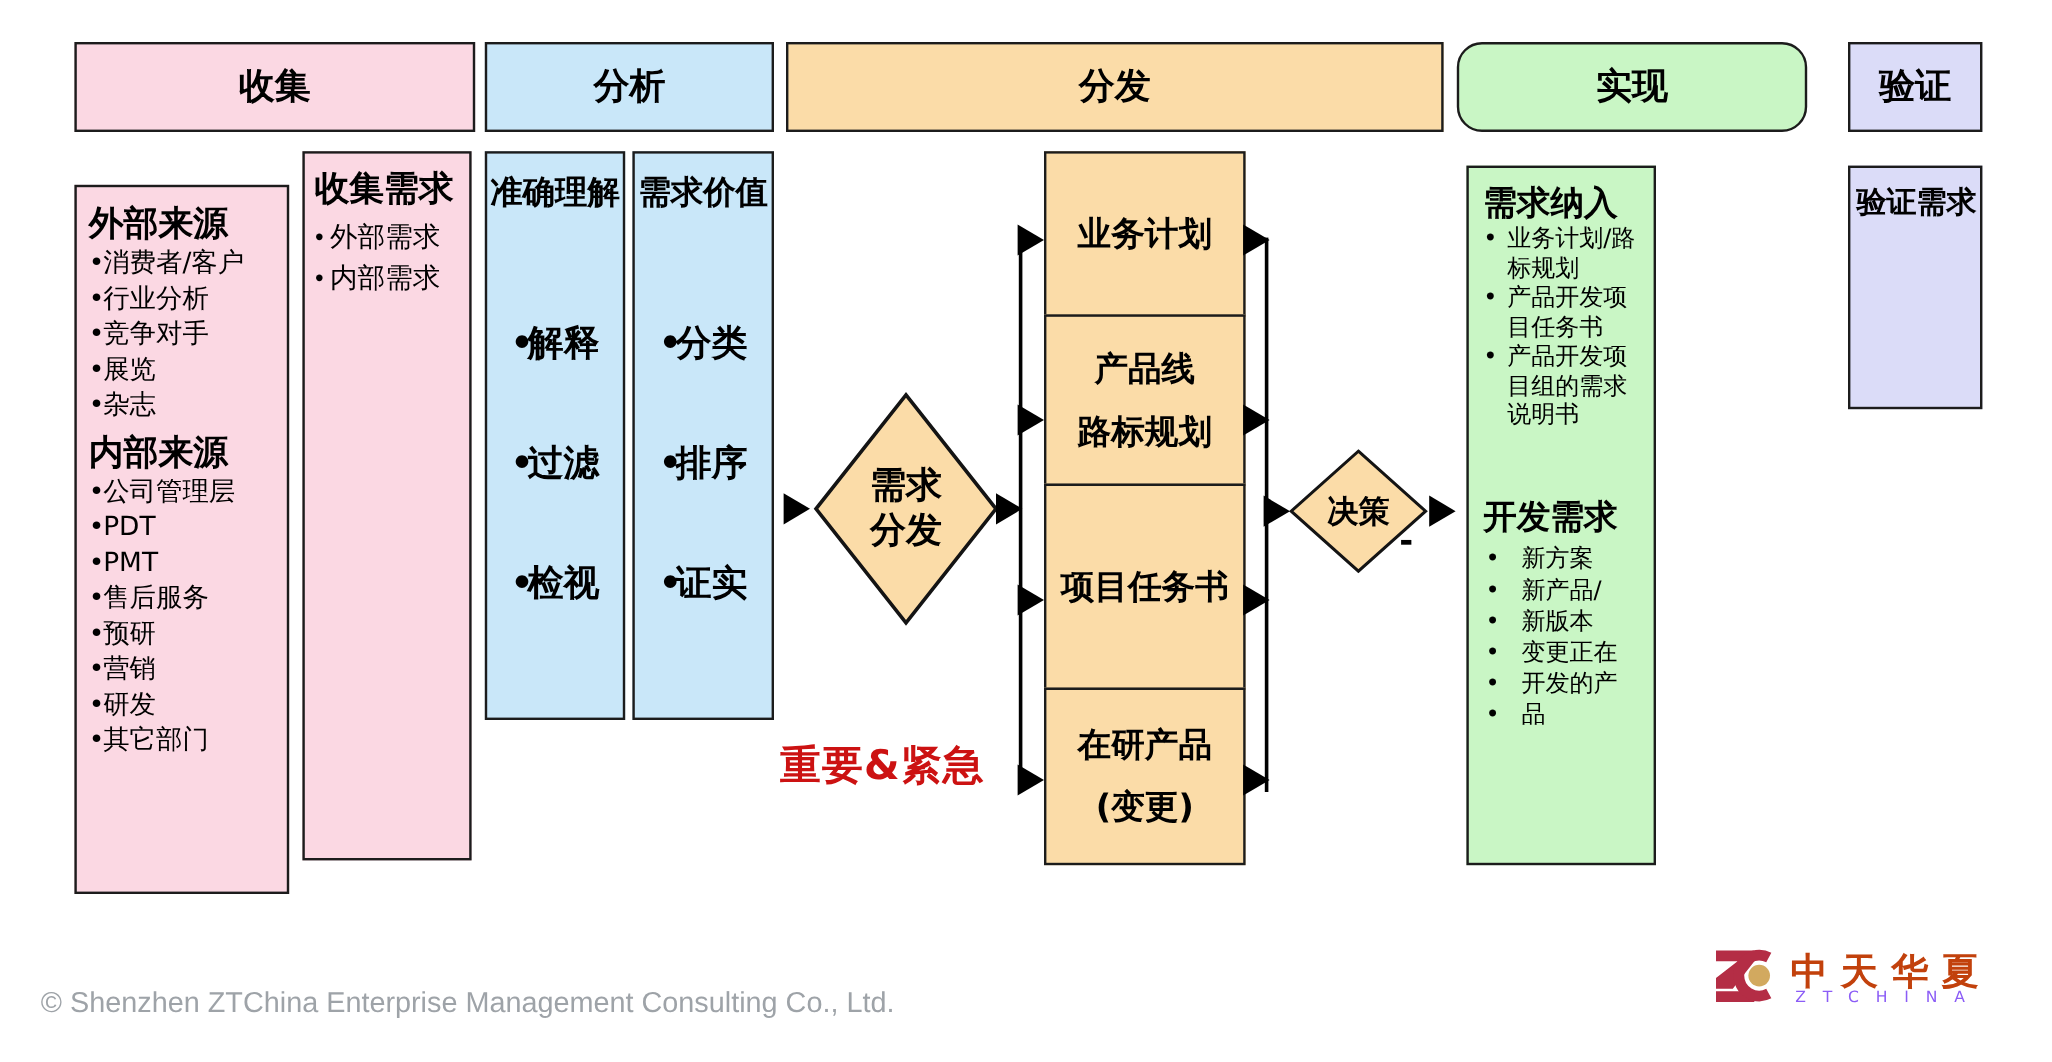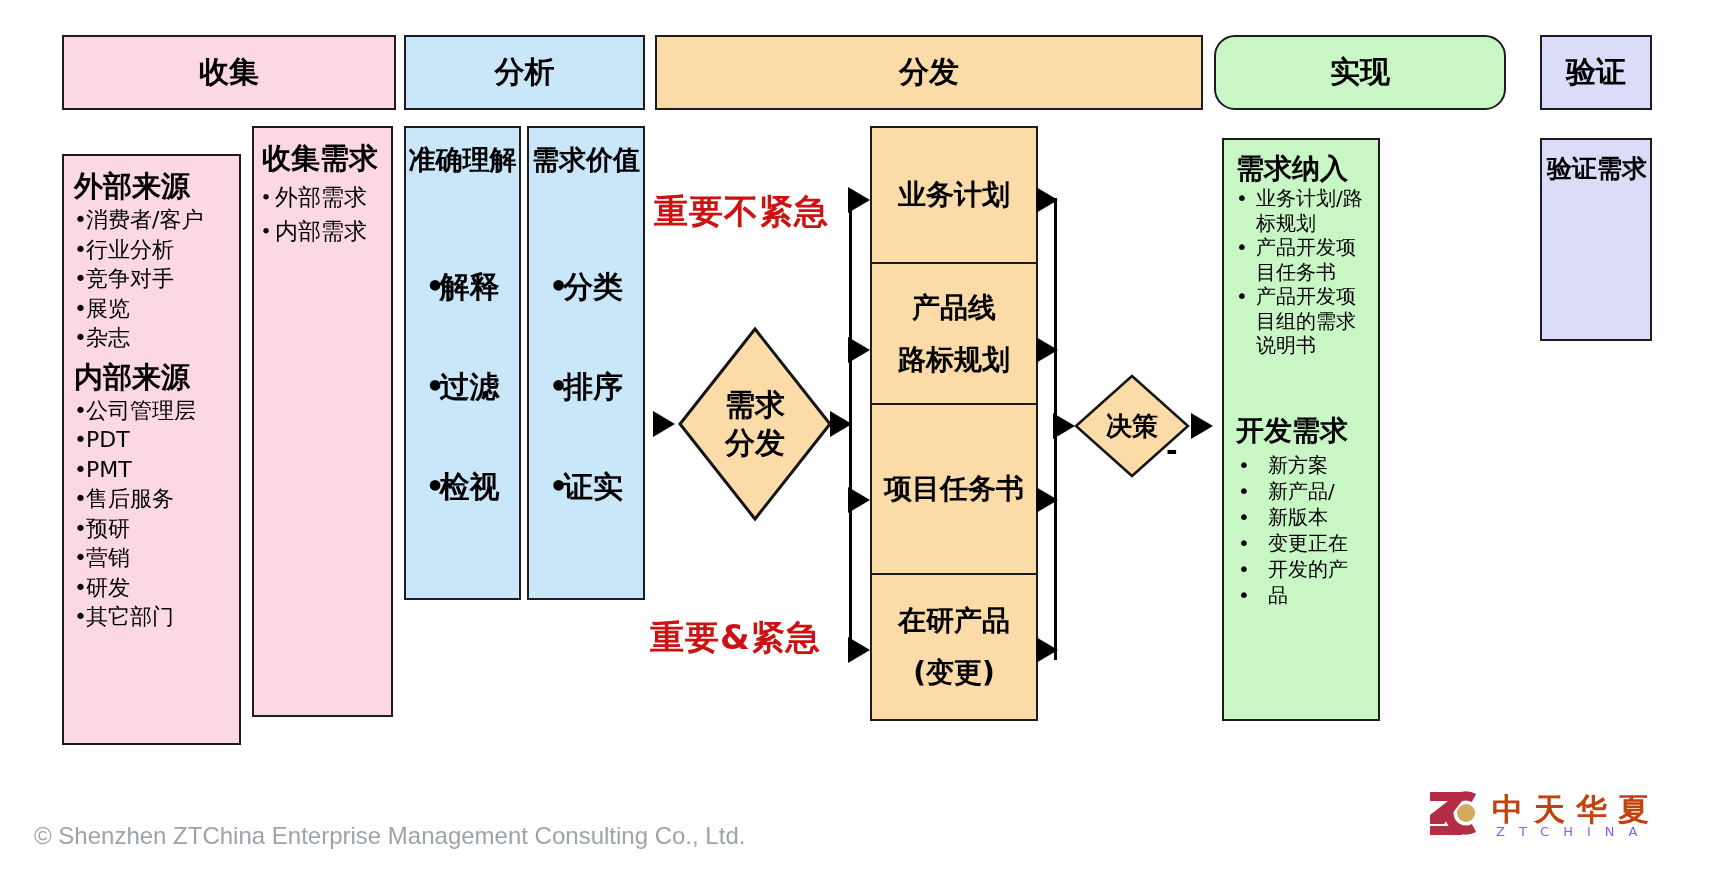--- a/index.html
+++ b/index.html
@@ -198,21 +198,20 @@
           <span class="blt">•</span>
           <span class="tx">排序</span>
         </div>
         <div class="li">
           <span class="blt">•</span>
           <span class="tx">证实</span>
         </div>
       </div>
   </div>
 
-  <div class="rlab" style="left:654px; top:189px;">重要不紧急</div>
   <div class="rlab" style="left:650px; top:615px;">重要&amp;紧急</div>
 
   <svg class="dia" style="left:677px; top:326px;" width="156" height="196">
     <polygon points="78,3 153,98 78,193 3,98" style="stroke-width:3;"></polygon>
   </svg>
   <div class="dtext" style="left:677px; top:326px; width:156px; height:196px; font-size:30px; line-height:38px;">
     <div>需求</div>
     <div>分发</div>
   </div>
 

